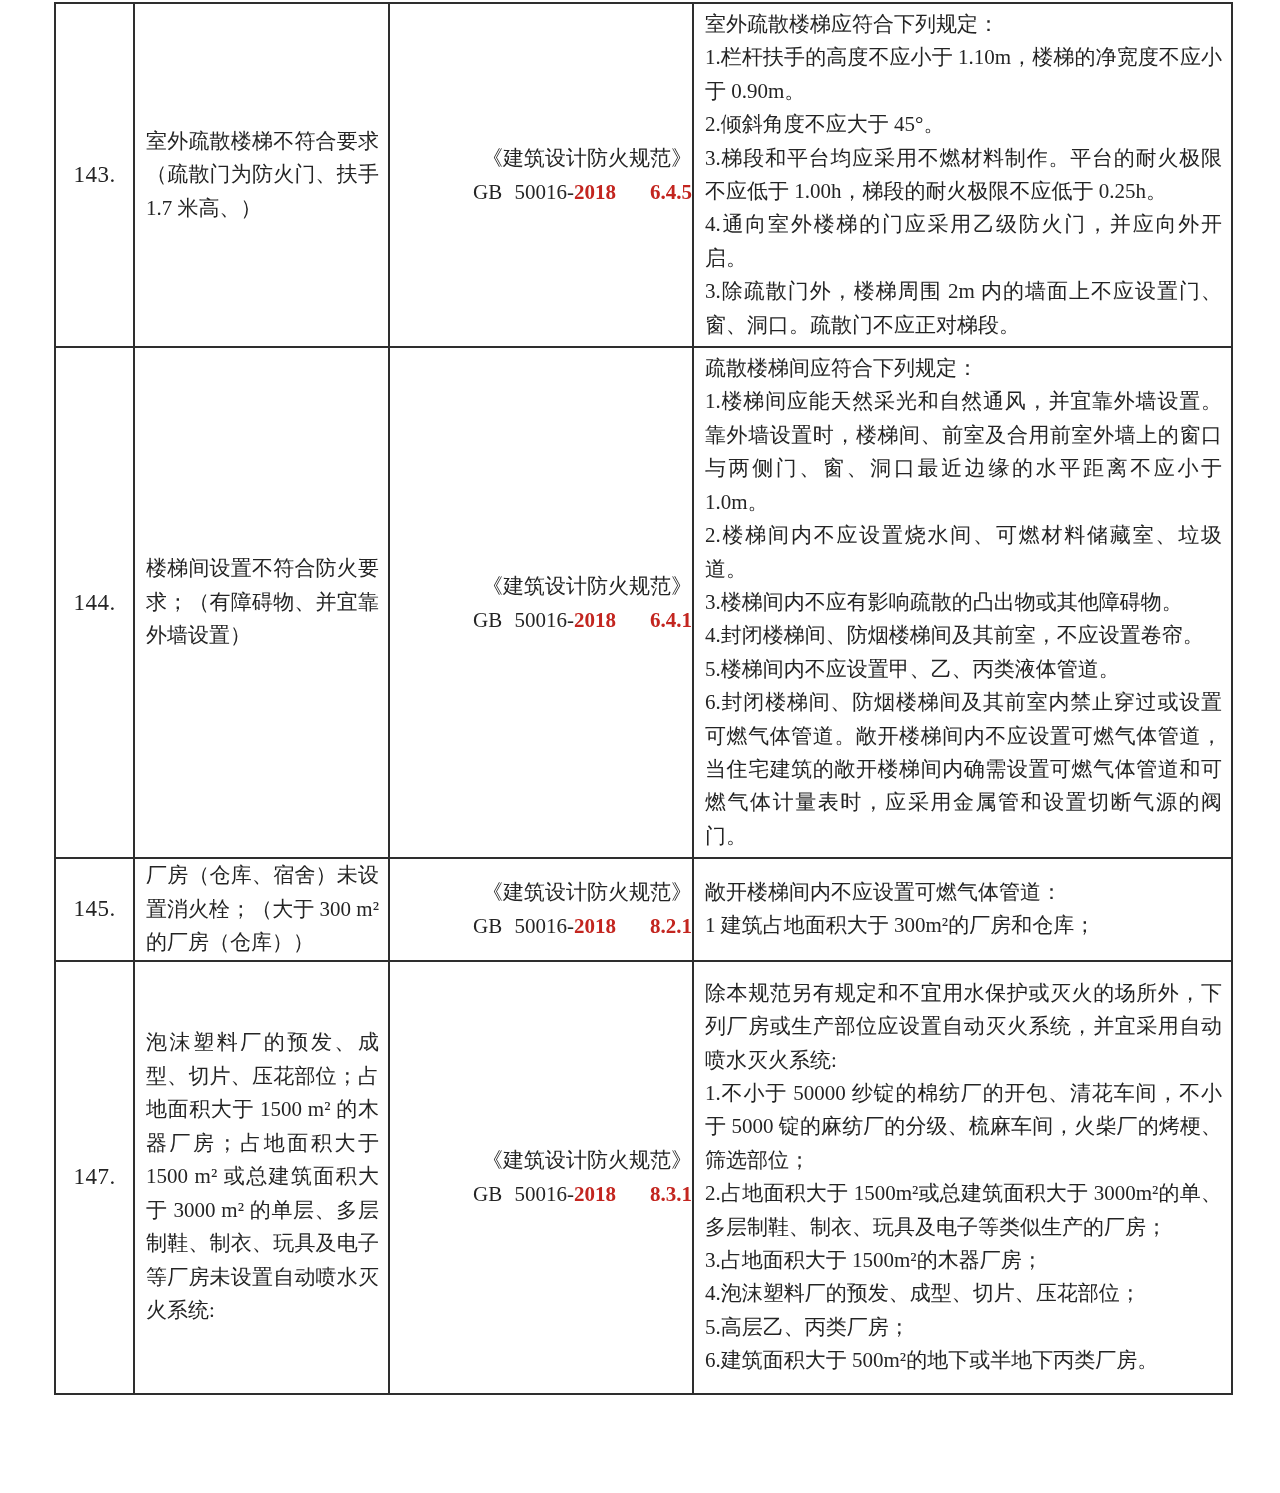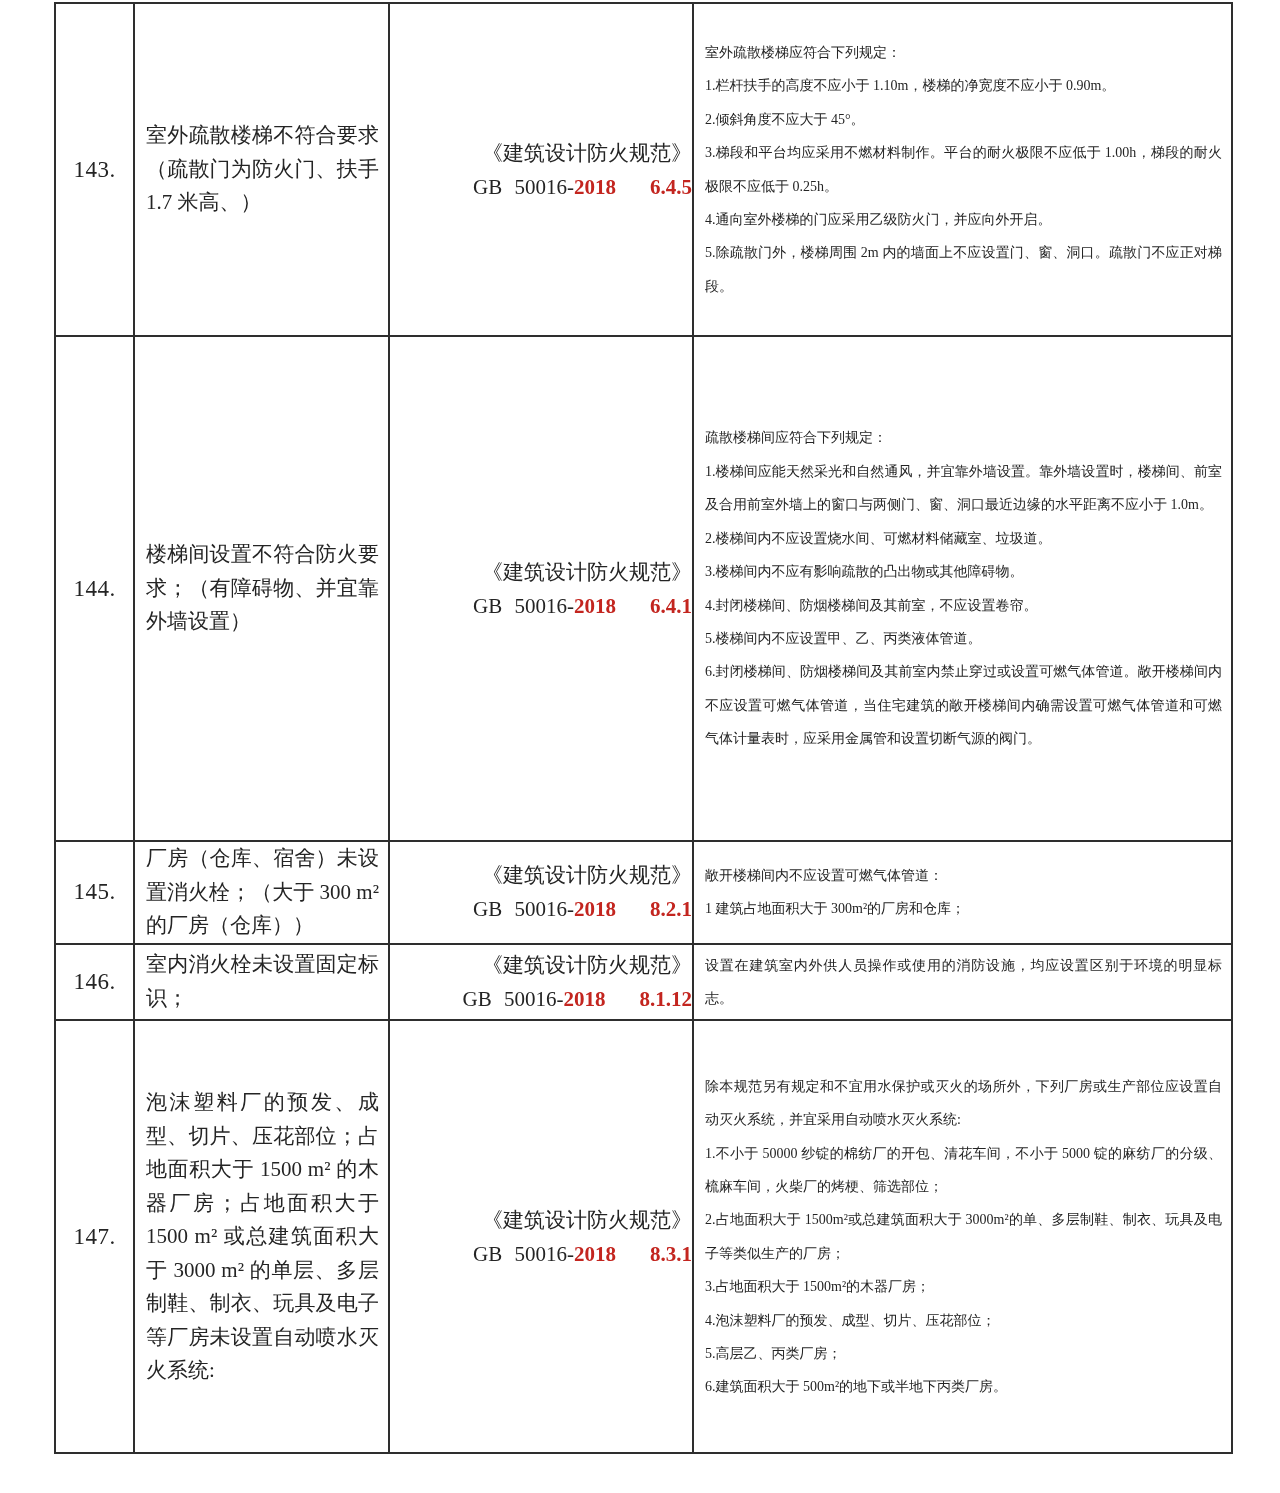--- a/index.html
+++ b/index.html
@@ -44,21 +44,21 @@
     text-align:justify;text-justify:inter-character;
   }
   td.ref-cell{text-align:right;font-size:21px;}
   .ref-title{line-height:34px;}
   .ref-line2{line-height:34px;word-spacing:7px;}
   .ref-section{margin-left:34px;}
   .red{color:var(--red);font-weight:bold;}
   td.detail-cell{position:relative;vertical-align:middle;}
   td.detail-cell .detail-wrap{
     padding:4px 9px 4px 11px;
-    font-size:14px;line-height:33.4px;
+    font-size:21px;line-height:33.4px;
     text-align:justify;text-justify:inter-character;
   }
   .detail-par{margin:0;}
 </style>
 </head>
 <body>
 
 <div class="sheet">
   <table class="regs">
     <colgroup>
@@ -77,21 +77,21 @@
             <div class="ref-title">《建筑设计防火规范》</div>
             <div class="ref-line2"><span>GB 50016-</span><span class="red">2018</span><span class="red ref-section">6.4.5</span></div>
           </td>
           <td class="detail-cell">
             <div class="detail-wrap">
               <div class="detail-par">室外疏散楼梯应符合下列规定：</div>
               <div class="detail-par">1.栏杆扶手的高度不应小于 1.10m，楼梯的净宽度不应小于 0.90m。</div>
               <div class="detail-par">2.倾斜角度不应大于 45°。</div>
               <div class="detail-par">3.梯段和平台均应采用不燃材料制作。平台的耐火极限不应低于 1.00h，梯段的耐火极限不应低于 0.25h。</div>
               <div class="detail-par">4.通向室外楼梯的门应采用乙级防火门，并应向外开启。</div>
-              <div class="detail-par">5.除疏散门外，楼梯周围 2m 内的墙面上不应设置门、窗、洞口。疏散门不应正对梯段。</div>
+              <div class="detail-par">3.除疏散门外，楼梯周围 2m 内的墙面上不应设置门、窗、洞口。疏散门不应正对梯段。</div>
             </div>
           </td>
         </tr>
         <tr class="r-144">
           <td class="num-cell">144.</td>
           <td class="issue-cell">
             <div class="issue-text">楼梯间设置不符合防火要求；（有障碍物、并宜靠外墙设置）</div>
           </td>
           <td class="ref-cell">
             <div class="ref-title">《建筑设计防火规范》</div>
@@ -118,35 +118,20 @@
             <div class="ref-title">《建筑设计防火规范》</div>
             <div class="ref-line2"><span>GB 50016-</span><span class="red">2018</span><span class="red ref-section">8.2.1</span></div>
           </td>
           <td class="detail-cell">
             <div class="detail-wrap">
               <div class="detail-par">敞开楼梯间内不应设置可燃气体管道：</div>
               <div class="detail-par">1 建筑占地面积大于 300m²的厂房和仓库；</div>
             </div>
           </td>
         </tr>
-        <tr class="r-146">
-          <td class="num-cell">146.</td>
-          <td class="issue-cell">
-            <div class="issue-text">室内消火栓未设置固定标识；</div>
-          </td>
-          <td class="ref-cell">
-            <div class="ref-title">《建筑设计防火规范》</div>
-            <div class="ref-line2"><span>GB 50016-</span><span class="red">2018</span><span class="red ref-section">8.1.12</span></div>
-          </td>
-          <td class="detail-cell">
-            <div class="detail-wrap">
-              <div class="detail-par">设置在建筑室内外供人员操作或使用的消防设施，均应设置区别于环境的明显标志。</div>
-            </div>
-          </td>
-        </tr>
         <tr class="r-147">
           <td class="num-cell">147.</td>
           <td class="issue-cell">
             <div class="issue-text">泡沫塑料厂的预发、成型、切片、压花部位；占地面积大于 1500 m² 的木器厂房；占地面积大于 1500 m² 或总建筑面积大于 3000 m² 的单层、多层制鞋、制衣、玩具及电子等厂房未设置自动喷水灭火系统:</div>
           </td>
           <td class="ref-cell">
             <div class="ref-title">《建筑设计防火规范》</div>
             <div class="ref-line2"><span>GB 50016-</span><span class="red">2018</span><span class="red ref-section">8.3.1</span></div>
           </td>
           <td class="detail-cell">

